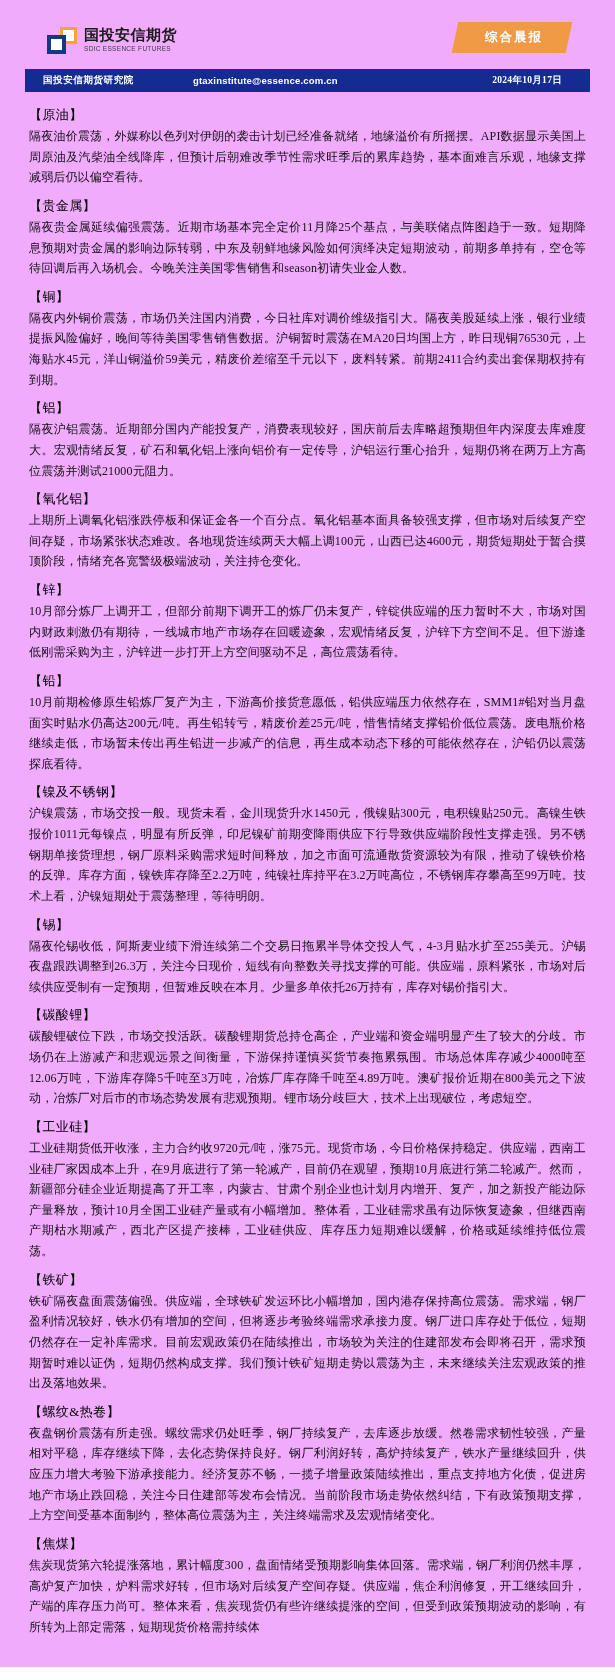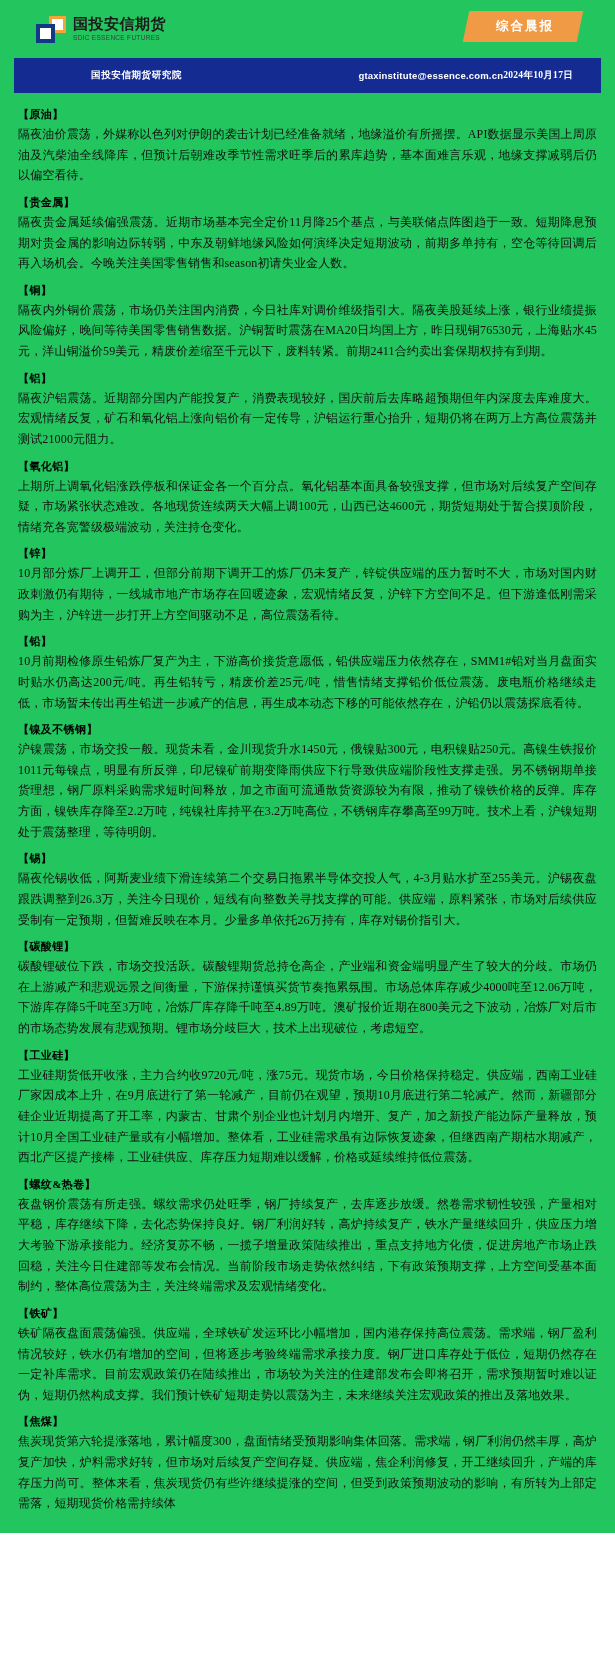--- a/index.html
+++ b/index.html
@@ -3,21 +3,21 @@
 <meta charset="utf-8">
 <style>
   * { box-sizing: border-box; margin: 0; padding: 0; }
   html, body {
     width: 615px;
     background: #ffffff;
     font-family: "Liberation Serif", "DejaVu Serif", serif;
   }
   body { width: 615px; }
 
-  .page { width: 615px; background: #22c55e; padding: 0; position: relative; }
+  .page { width: 615px; background: #f0abfc; padding: 11px; position: relative; }
 
   
   .masthead {
     position: relative;
     height: 58px;
     display: flex;
     align-items: center;
   }
   .logo-block {
     display: flex;
@@ -72,27 +72,26 @@
     font-weight: bold;
     letter-spacing: 2px;
     padding: 7px 26px 7px 30px;
     transform: skewX(-12deg);
   }
   .report-tag span { display: inline-block; transform: skewX(12deg); }
 
   
   .infobar {
     margin: 0 14px;
-    height: 35px;
+    height: 23px;
     background: #142C92;
     color: #ffffff;
     display: flex;
     align-items: center;
     font-size: 9.5px;
-    text-align: right;
   }
   .infobar .ib-inst {
     margin-left: 18px;
     font-weight: bold;
     letter-spacing: 0.6px;
     width: 150px;
   }
   .infobar .ib-mail {
     font-family: "Liberation Sans", "DejaVu Sans", sans-serif;
     font-weight: bold;
@@ -102,22 +101,22 @@
   .infobar .ib-date {
     margin-right: 28px;
     font-weight: bold;
     letter-spacing: 0.3px;
   }
 
   
   .content { padding: 14px 18px 10px 18px; }
   .section { margin-bottom: 9px; }
   .sec-title {
-    font-size: 11px;
-    font-weight: bold;
+    font-size: 13px;
+    font-weight: normal;
     color: #000;
     letter-spacing: 0.4px;
     margin-bottom: 2px;
   }
   .sec-body {
     font-size: 12px;
     line-height: 1.72;
     color: #111;
     text-align: justify;
     text-justify: inter-ideograph;
@@ -191,27 +190,27 @@
         </div>
         <div class="section">
           <div class="sec-title">【碳酸锂】</div>
           <div class="sec-body">碳酸锂破位下跌，市场交投活跃。碳酸锂期货总持仓高企，产业端和资金端明显产生了较大的分歧。市场仍在上游减产和悲观远景之间衡量，下游保持谨慎买货节奏拖累氛围。市场总体库存减少4000吨至12.06万吨，下游库存降5千吨至3万吨，冶炼厂库存降千吨至4.89万吨。澳矿报价近期在800美元之下波动，冶炼厂对后市的市场态势发展有悲观预期。锂市场分歧巨大，技术上出现破位，考虑短空。</div>
         </div>
         <div class="section">
           <div class="sec-title">【工业硅】</div>
           <div class="sec-body">工业硅期货低开收涨，主力合约收9720元/吨，涨75元。现货市场，今日价格保持稳定。供应端，西南工业硅厂家因成本上升，在9月底进行了第一轮减产，目前仍在观望，预期10月底进行第二轮减产。然而，新疆部分硅企业近期提高了开工率，内蒙古、甘肃个别企业也计划月内增开、复产，加之新投产能边际产量释放，预计10月全国工业硅产量或有小幅增加。整体看，工业硅需求虽有边际恢复迹象，但继西南产期枯水期减产，西北产区提产接棒，工业硅供应、库存压力短期难以缓解，价格或延续维持低位震荡。</div>
         </div>
         <div class="section">
+          <div class="sec-title">【铁矿】</div>
+          <div class="sec-body">铁矿隔夜盘面震荡偏强。供应端，全球铁矿发运环比小幅增加，国内港存保持高位震荡。需求端，钢厂盈利情况较好，铁水仍有增加的空间，但将逐步考验终端需求承接力度。钢厂进口库存处于低位，短期仍然存在一定补库需求。目前宏观政策仍在陆续推出，市场较为关注的住建部发布会即将召开，需求预期暂时难以证伪，短期仍然构成支撑。我们预计铁矿短期走势以震荡为主，未来继续关注宏观政策的推出及落地效果。</div>
+        </div>
+        <div class="section">
           <div class="sec-title">【螺纹&amp;热卷】</div>
           <div class="sec-body">夜盘钢价震荡有所走强。螺纹需求仍处旺季，钢厂持续复产，去库逐步放缓。然卷需求韧性较强，产量相对平稳，库存继续下降，去化态势保持良好。钢厂利润好转，高炉持续复产，铁水产量继续回升，供应压力增大考验下游承接能力。经济复苏不畅，一揽子增量政策陆续推出，重点支持地方化债，促进房地产市场止跌回稳，关注今日住建部等发布会情况。当前阶段市场走势依然纠结，下有政策预期支撑，上方空间受基本面制约，整体高位震荡为主，关注终端需求及宏观情绪变化。</div>
         </div>
         <div class="section">
-          <div class="sec-title">【铁矿】</div>
-          <div class="sec-body">铁矿隔夜盘面震荡偏强。供应端，全球铁矿发运环比小幅增加，国内港存保持高位震荡。需求端，钢厂盈利情况较好，铁水仍有增加的空间，但将逐步考验终端需求承接力度。钢厂进口库存处于低位，短期仍然存在一定补库需求。目前宏观政策仍在陆续推出，市场较为关注的住建部发布会即将召开，需求预期暂时难以证伪，短期仍然构成支撑。我们预计铁矿短期走势以震荡为主，未来继续关注宏观政策的推出及落地效果。</div>
-        </div>
-        <div class="section">
           <div class="sec-title">【焦煤】</div>
           <div class="sec-body">焦炭现货第六轮提涨落地，累计幅度300，盘面情绪受预期影响集体回落。需求端，钢厂利润仍然丰厚，高炉复产加快，炉料需求好转，但市场对后续复产空间存疑。供应端，焦企利润修复，开工继续回升，产端的库存压力尚可。整体来看，焦炭现货仍有些许继续提涨的空间，但受到政策预期波动的影响，有所转为上部定需落，短期现货价格需持续体</div>
         </div>
       </div>
   </div>
 
 </div>
 
 </body></html>

